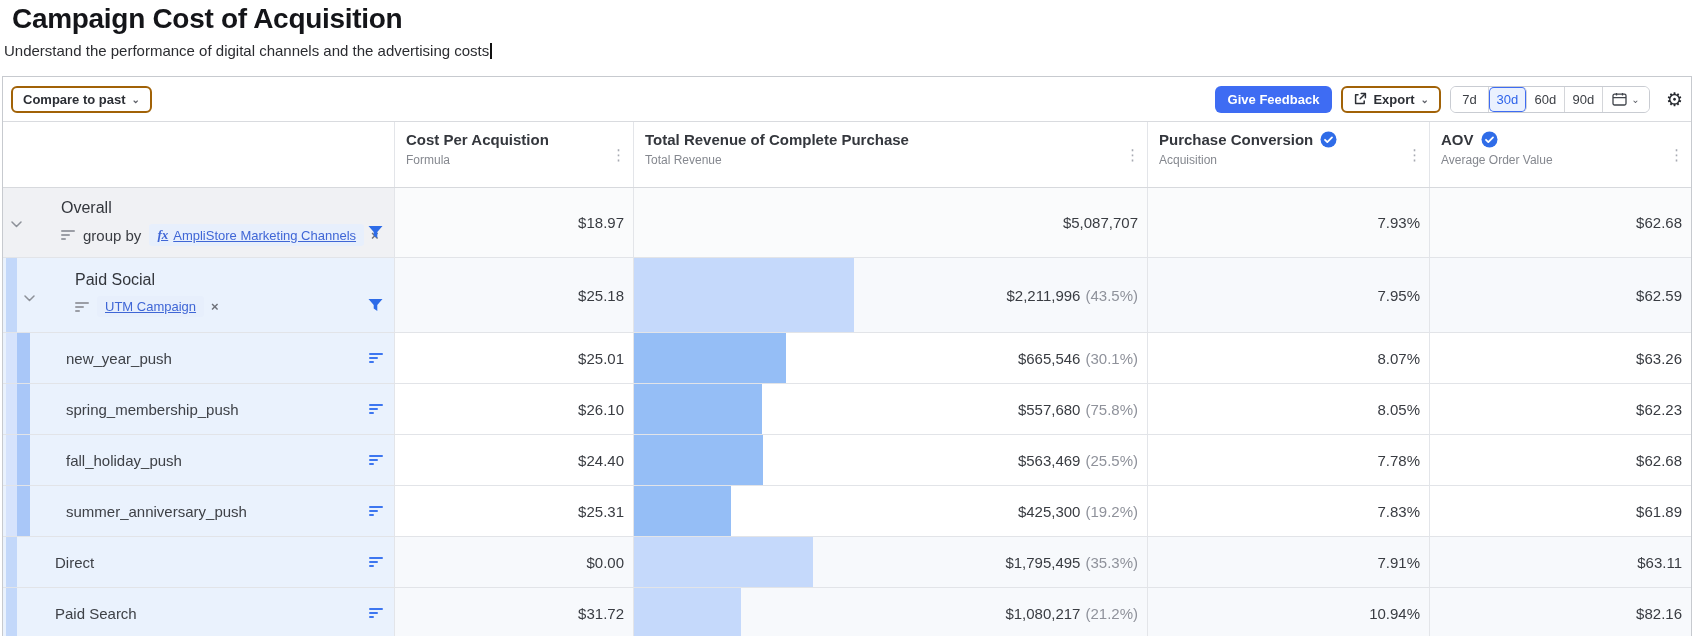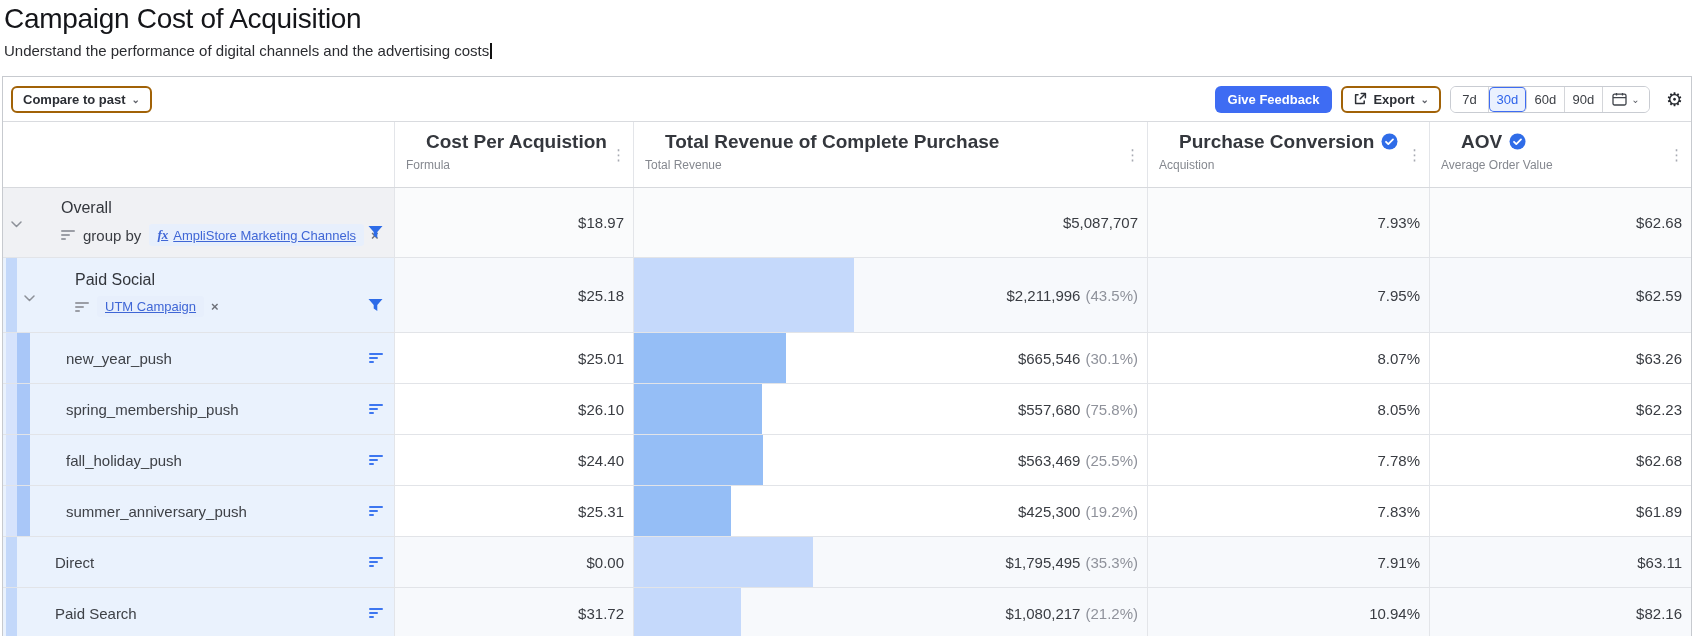--- a/index.html
+++ b/index.html
@@ -1,21 +1,21 @@
 <!DOCTYPE html>
 <html><head>
 <meta charset="utf-8">
 <style>
   * { box-sizing: border-box; margin: 0; padding: 0; }
   html,body { width:1694px; height:636px; overflow:hidden; background:#fff;
     font-family:"Liberation Sans", sans-serif; color:#33363c; }
 
   
   .page-head { height:76px; padding:3px 0 0 4px; }
-  .page-title { font-size:28px; font-weight:400; color:#141519; letter-spacing:-.3px; }
+  .page-title { font-size:28px; font-weight:700; color:#141519; letter-spacing:-.3px;margin-left:8px; }
   .page-sub { margin-top:7px; font-size:15px; color:#2b2c30; }
   .caret-bar { display:inline-block; width:1.5px; height:16px; background:#111; vertical-align:-3px; margin-left:1px; }
 
   
   .panel { margin-left:2px; width:1690px; border:1px solid #c7cacf; border-bottom:none; background:#fff; }
 
   
   .toolbar { height:45px; display:flex; align-items:center; padding:0 8px 0 8px; border-bottom:1px solid #d9dbdf; }
   .btn { display:inline-flex; align-items:center; gap:6px; height:27px; padding:0 10px;
     border:2px solid #a16207; border-radius:6px; background:#fff; font-size:13px; font-weight:700;
@@ -36,21 +36,21 @@
   .cell { border-right:1px solid #e3e5e9; position:relative; }
   .c-label { width:392px;padding-left:30px; }
   .c-cost  { width:239px; }
   .c-rev   { width:514px; }
   .c-conv  { width:282px; }
   .c-aov   { flex:1; border-right:none; }
 
   
   .t-head { display:flex; height:66px; border-bottom:1px solid #d7d9dd; background:#fff; }
   .head-cell { padding:9px 26px 0 11px; }
-  .head-label-row { display:flex; align-items:center; gap:7px; font-size:19px; font-weight:700; color:#34373d; white-space:nowrap;margin-left:20px; }
+  .head-label-row { display:flex; align-items:center; gap:7px; font-size:15px; font-weight:700; color:#34373d; white-space:nowrap; }
   .head-sub { margin-top:5px; font-size:12px; color:#85888f; }
   .kebab { position:absolute; right:7px; top:50%; transform:translateY(-50%); color:#a7aab2; font-size:15px; cursor:pointer; }
   .badge { display:inline-flex; margin-top:-1px; }
 
   
   .t-row { display:flex; border-bottom:1px solid #e2e4e8; }
   .kind-overall { height:70px; }
   .kind-parent  { height:75px; }
   .kind-leaf, .kind-flat { height:51px; }
 
@@ -170,21 +170,21 @@
     <div class="cell c-conv head-cell">
       <div class="head-label-row">
           <span>Purchase Conversion</span>
           <span class="badge">
             <svg width="17" height="17" viewBox="0 0 17 17">
               <circle cx="8.5" cy="8.5" r="8" fill="#2f6ce8"></circle>
               <path d="M5 8.8l2.3 2.3 4.7-4.7" stroke="#fff" stroke-width="1.8" fill="none" stroke-linecap="round" stroke-linejoin="round"></path>
             </svg>
           </span>
         </div>
-      <div class="head-sub">Acquistion</div>
+      <div class="head-sub">Acquisition</div>
       <span class="kebab">⋮</span>
     </div>
     <div class="cell c-aov head-cell">
       <div class="head-label-row">
           <span>AOV</span>
           <span class="badge">
             <svg width="17" height="17" viewBox="0 0 17 17">
               <circle cx="8.5" cy="8.5" r="8" fill="#2f6ce8"></circle>
               <path d="M5 8.8l2.3 2.3 4.7-4.7" stroke="#fff" stroke-width="1.8" fill="none" stroke-linecap="round" stroke-linejoin="round"></path>
             </svg>

